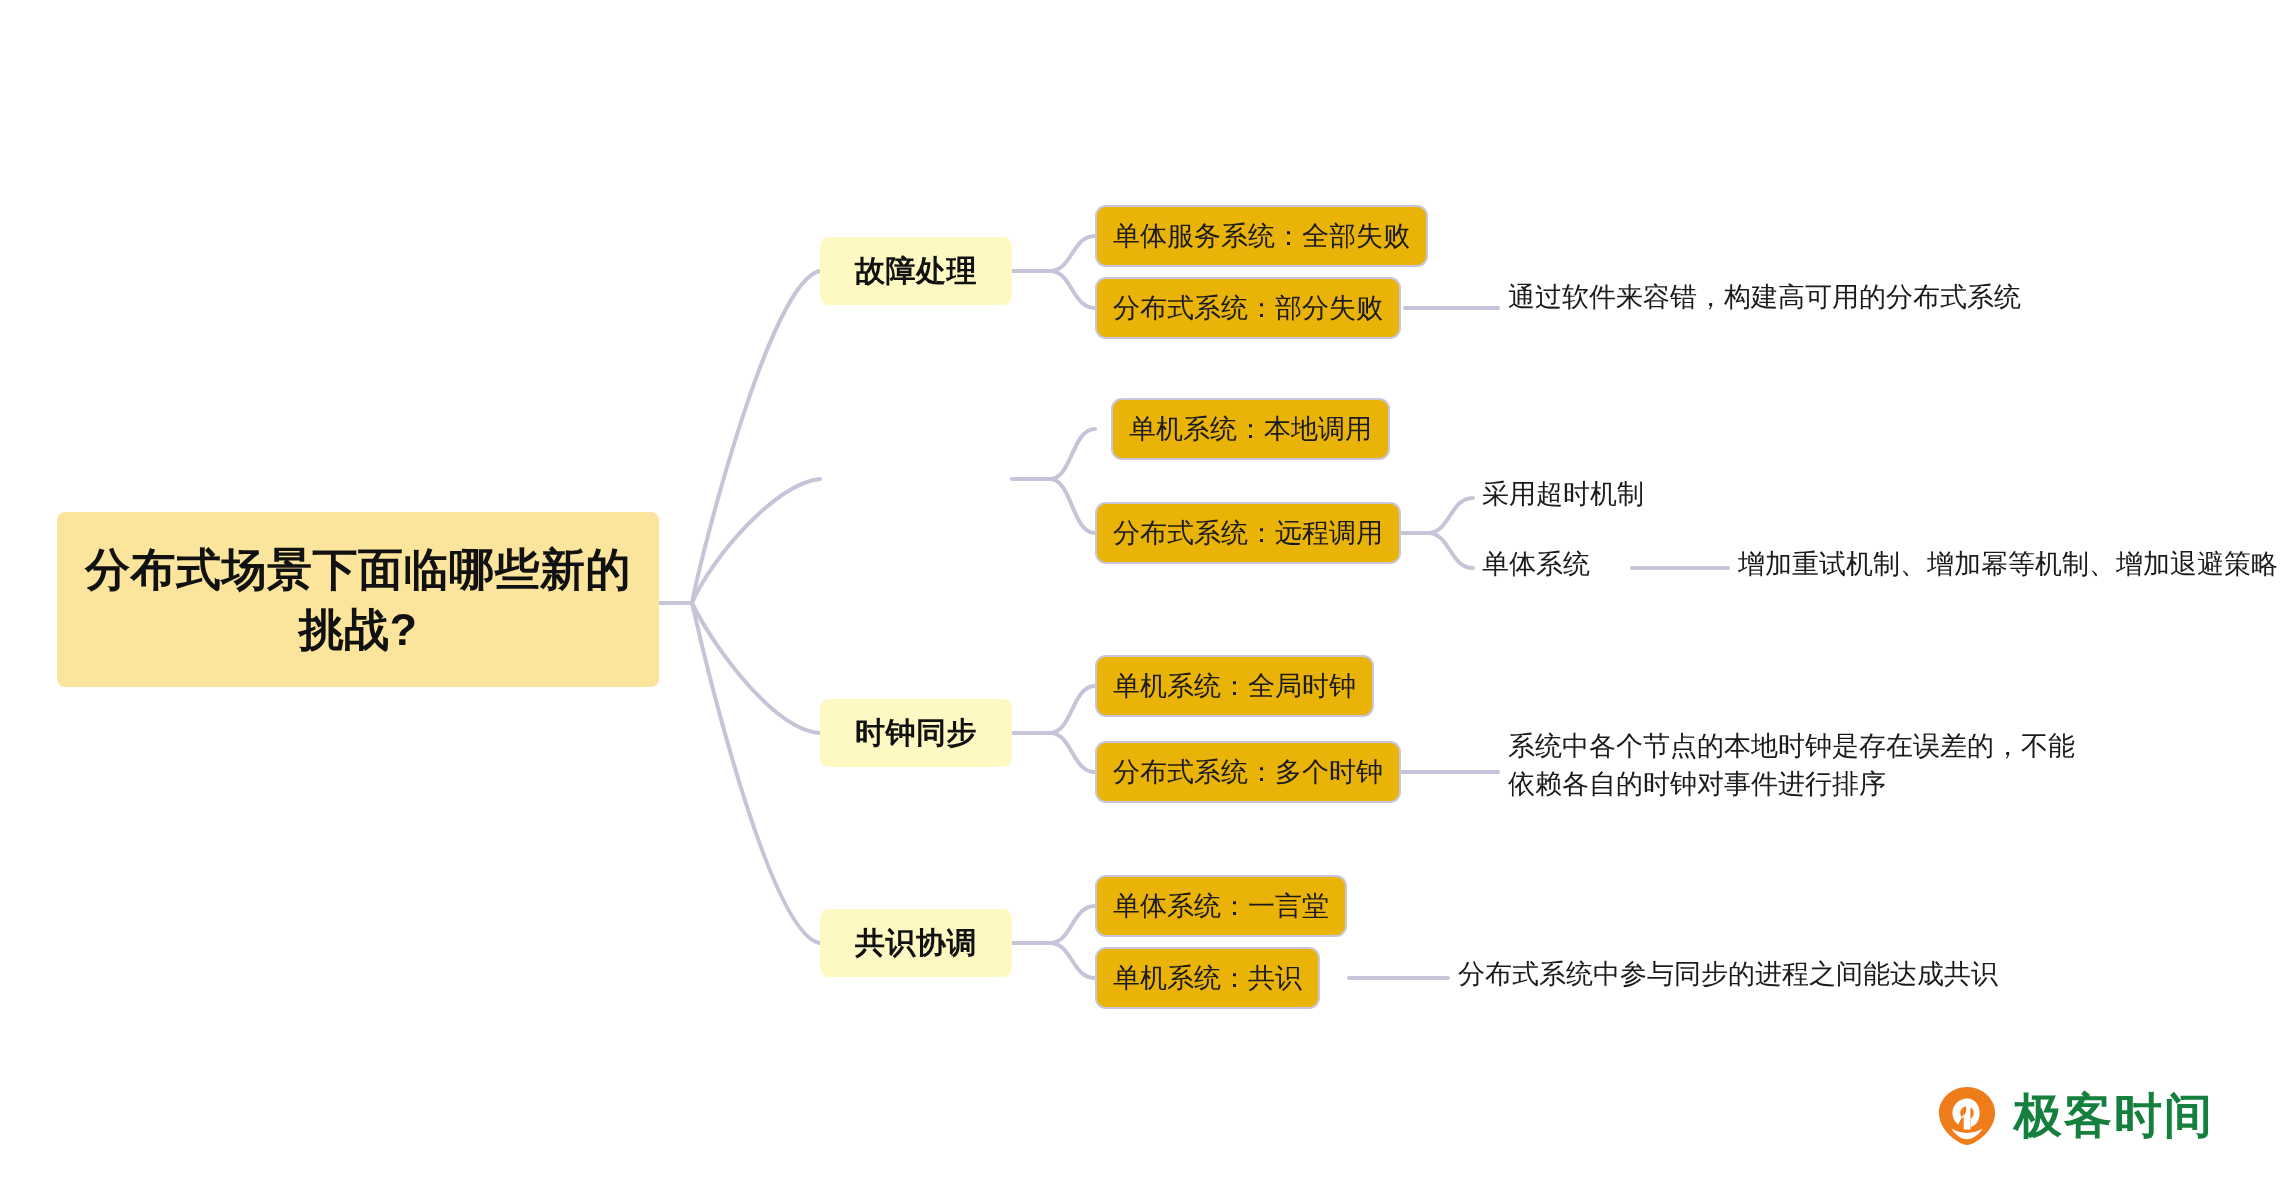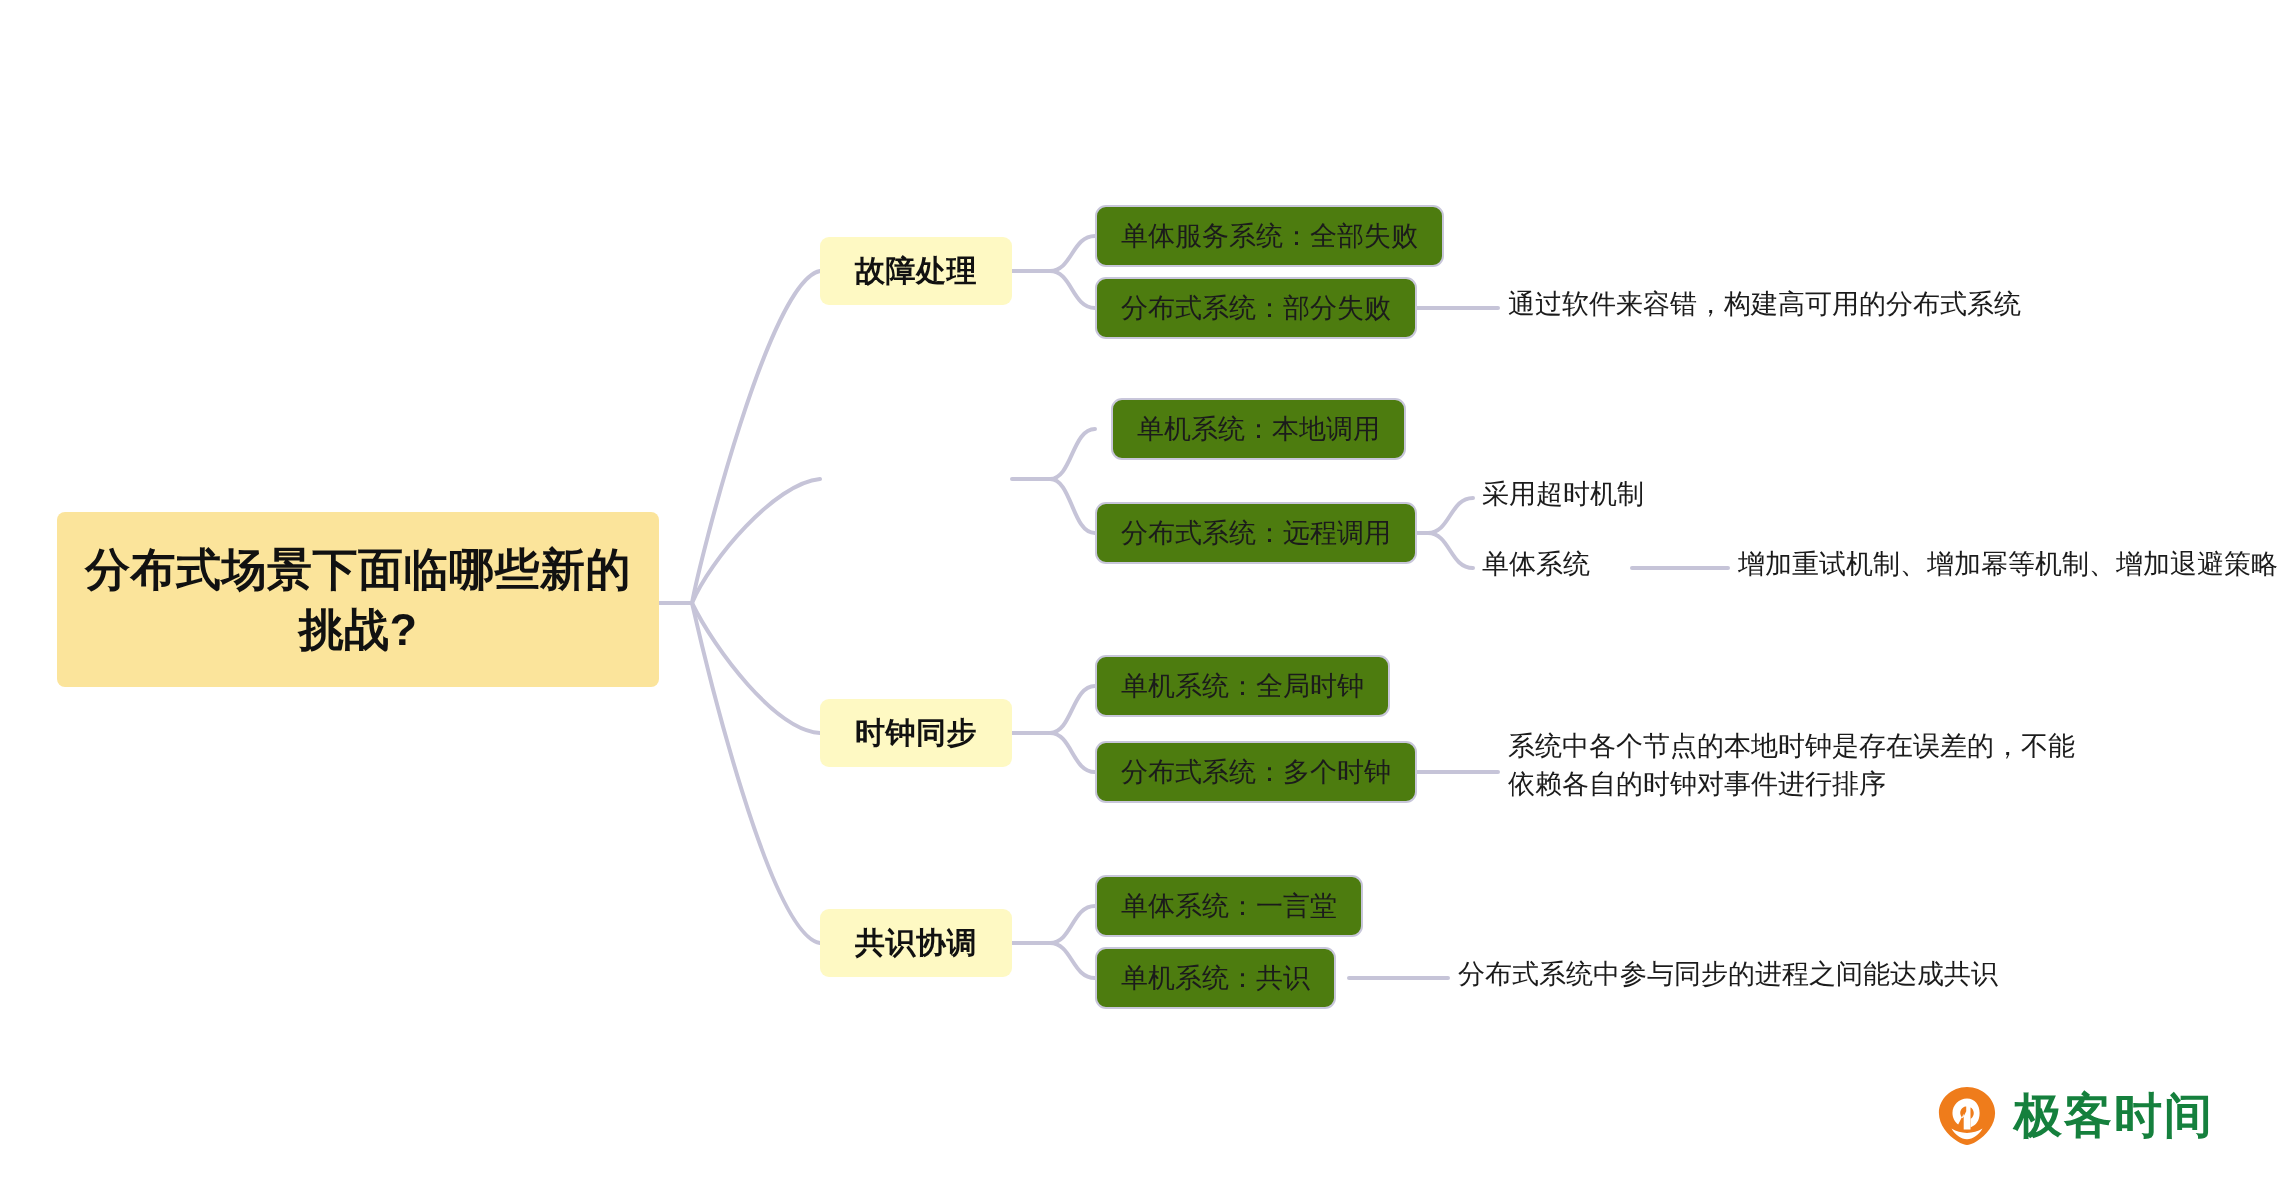--- a/index.html
+++ b/index.html
@@ -37,24 +37,24 @@
     background: #fef9c3;
     border-radius: 9px;
   }
   .branch-node .label {
     font-size: 30px; font-weight: 700; letter-spacing: .5px; color: #111111;
   }
 
   
   .leaf-box {
     height: 62px;
-    background: #4d7c0f;
+    background: #eab308;
     border: 2.5px solid #c8c6da;
     border-radius: 11px;
-    padding: 0 24px;
+    padding: 0 16px;
   }
   .leaf-box .label {
     font-size: 27px; font-weight: 400; color: #1b1b1b; white-space: nowrap;
   }
 
   
   .text-node { align-items: center; justify-content: flex-start; }
   .text-node .label {
     font-size: 27px; font-weight: 400; color: #1b1b1b;
     line-height: 1.42; white-space: pre-line;
@@ -122,21 +122,21 @@
 
   <div class="node branch-node" style="left:820px; top:237px;">
     <span class="label">故障处理</span>
   </div>
   <div class="node leaf-box" style="left:1095px; top:205px;">
     <span class="label">单体服务系统：全部失败</span>
   </div>
   <div class="node leaf-box" style="left:1095px; top:277px;">
     <span class="label">分布式系统：部分失败</span>
   </div>
-  <div class="node text-node" style="left:1508px; top:285px;">
+  <div class="node text-node" style="left:1508px; top:278px;">
     <span class="label">通过软件来容错，构建高可用的分布式系统</span>
   </div>
 
   <div class="node leaf-box" style="left:1095px; top:398px;margin-left:16px;">
     <span class="label">单机系统：本地调用</span>
   </div>
   <div class="node leaf-box" style="left:1095px; top:502px;">
     <span class="label">分布式系统：远程调用</span>
   </div>
   <div class="node text-node" style="left:1482px; top:475px;">

